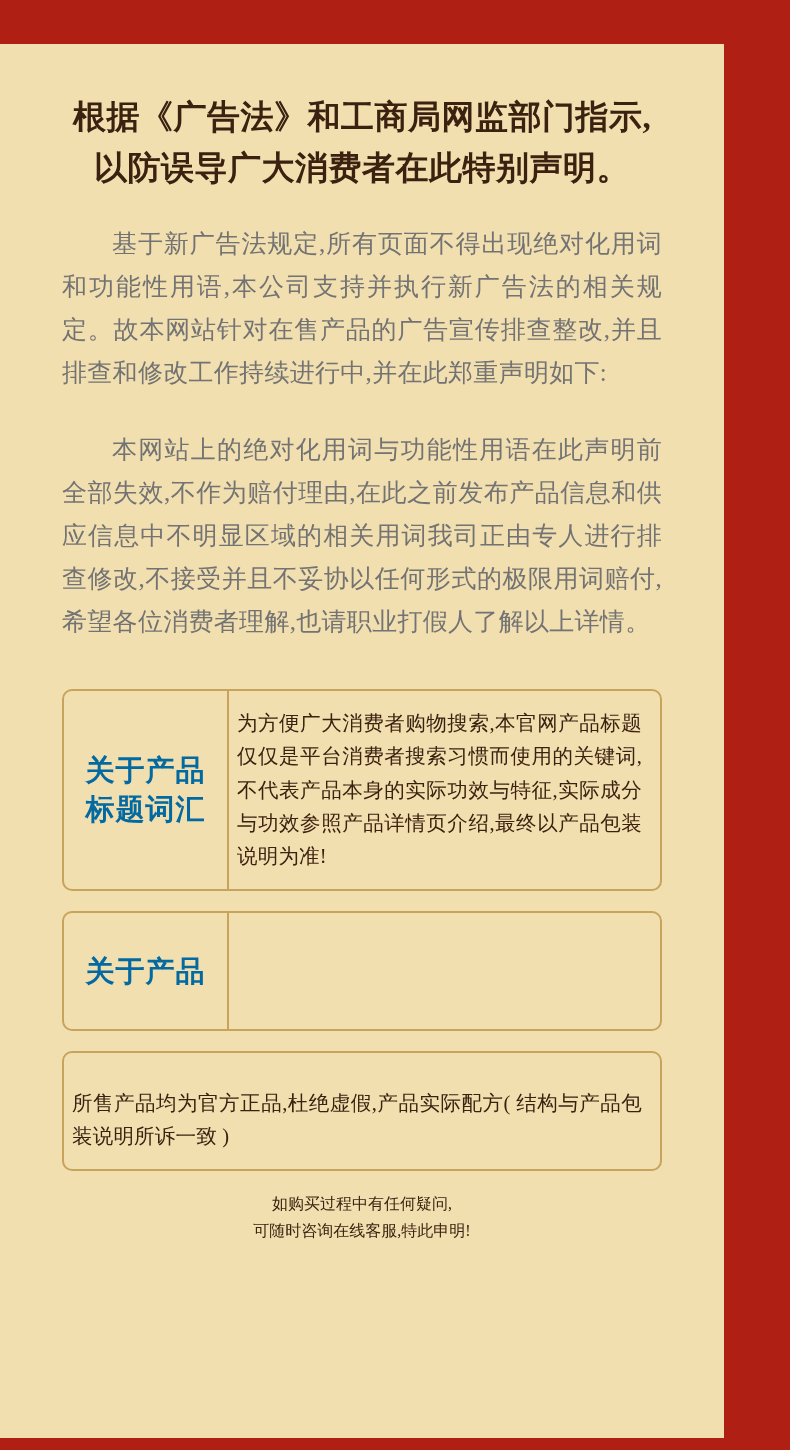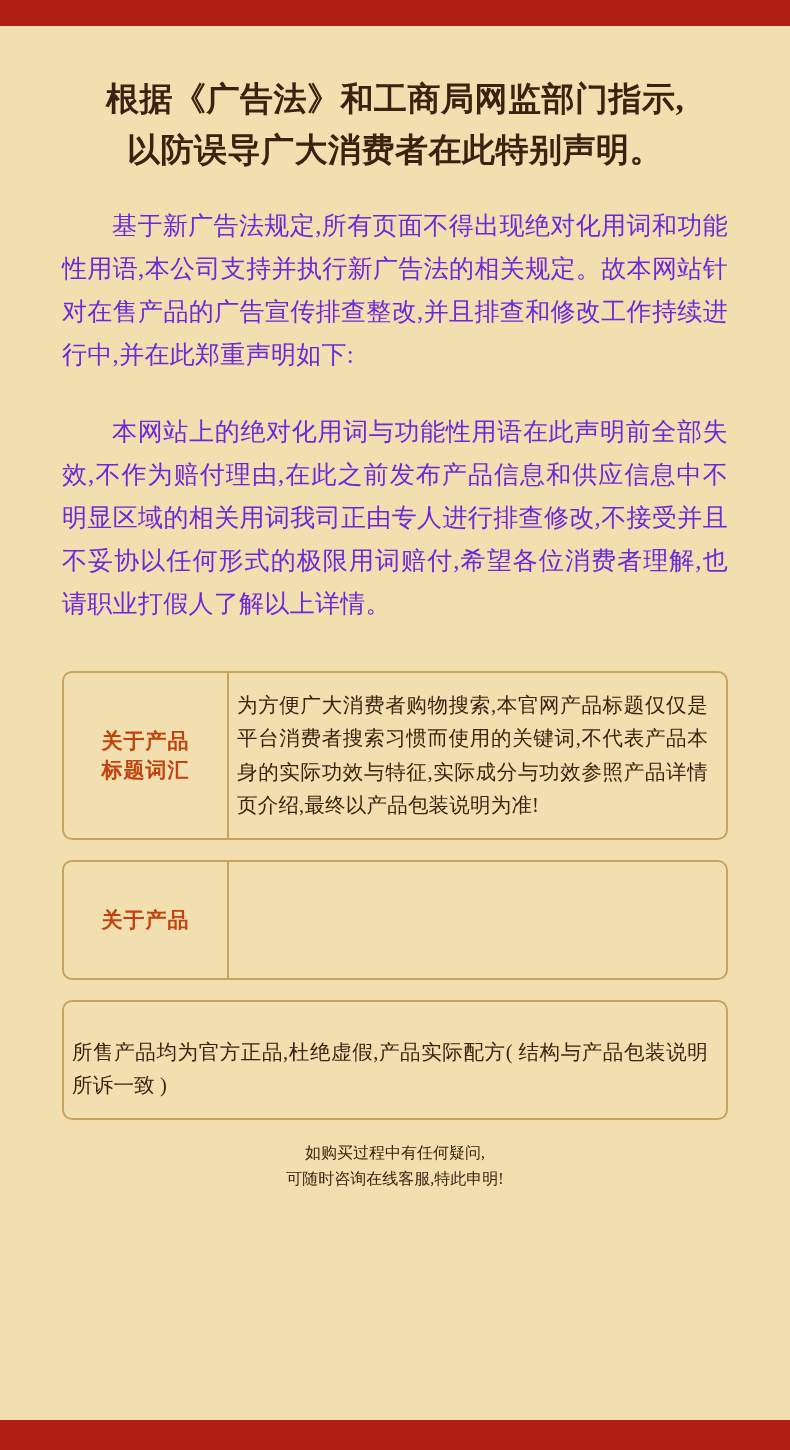--- a/index.html
+++ b/index.html
@@ -16,22 +16,22 @@
   .page {
     position: relative;
     width: 790px;
     height: 1450px;
     background: #b01f14;
     box-sizing: border-box;
   }
   .panel {
     position: absolute;
     left: 0;
-    top: 26px;
-    width: 790px;
+    top: 44px;
+    width: 724px;
     height: 1394px;
     background: #f2dfb0;
     box-sizing: border-box;
     padding: 0 62px;
   }
   .heading {
     margin: 0;
     padding-top: 48px;
     font-size: 33px;
     font-weight: bold;
@@ -39,21 +39,21 @@
     line-height: 1.55;
     text-align: center;
     letter-spacing: 0.5px;
   }
   .heading .line2 {
     display: block;
   }
   .para {
     margin: 0;
     font-size: 25px;
-    color: #6d28d9;
+    color: #737373;
     line-height: 1.72;
     text-align: justify;
     text-indent: 2em;
     letter-spacing: 0.3px;
   }
   .para.first {
     margin-top: 28px;
   }
   .para.second {
     margin-top: 34px;
@@ -76,23 +76,23 @@
     display: flex;
     flex-direction: column;
     align-items: center;
     justify-content: center;
     border-right: 2px solid #c8a35c;
     padding: 14px 6px;
     box-sizing: border-box;
   }
   .card-title span {
     display: block;
-    font-size: 21px;
+    font-size: 29px;
     font-weight: bold;
-    color: #c2410c;
+    color: #0369a1;
     line-height: 1.35;
     letter-spacing: 1px;
     white-space: nowrap;
   }
   .card-body {
     flex: 1 1 auto;
     display: flex;
     align-items: flex-end;
     padding: 16px 18px 16px 8px;
     box-sizing: border-box;

